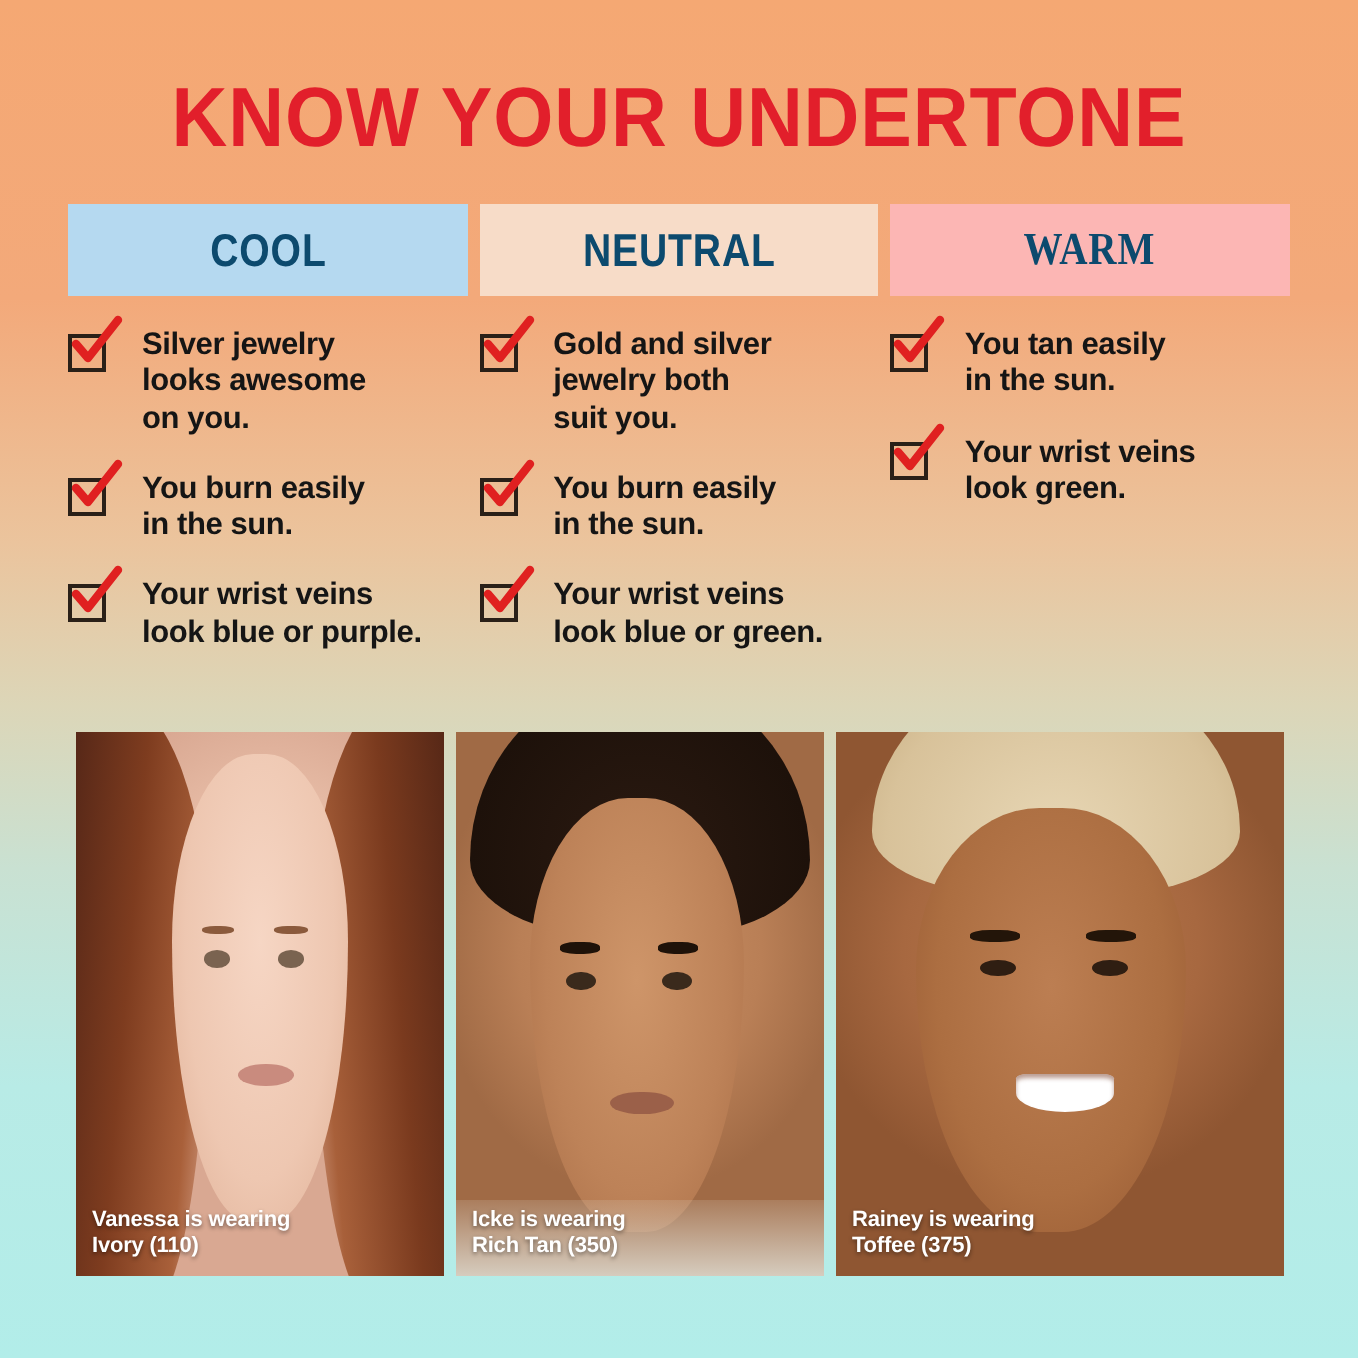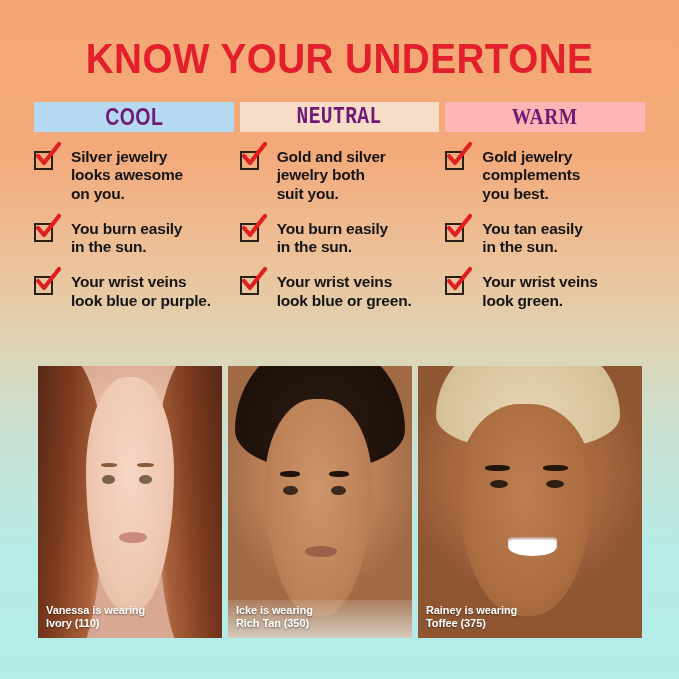--- a/index.html
+++ b/index.html
@@ -32,27 +32,27 @@
 
   
   .columns {
     display:flex;
     gap:6px;
     padding:22px 34px 0 34px;
   }
   .col { flex:1 1 0; min-width:0; }
 
   .col-header {
-    height:30px;
+    height:46px;
     display:flex;
     align-items:center;
     justify-content:center;
     font-weight:bold;
     font-size:23px;
-    color:#701a75;
+    color:#0c4a6e;
     letter-spacing:0.5px;
     transform-origin:center;
   }
   .col-header span { display:block; transform:scaleX(0.85); }
 
   
   .items { padding-top:16px; }
   .item {
     display:flex;
     align-items:flex-start;
@@ -216,21 +216,21 @@
               <path d="M3 13 L9 20 L24 1" fill="none" stroke="#E02020" stroke-width="4.2" stroke-linecap="round" stroke-linejoin="round"></path>
             </svg>
         </span>
         <span class="item-text">Your wrist veins
 look blue or purple.</span>
       </div>
     </div>
   </div>
 
   <div class="col">
-    <div class="col-header" style="background:#F7DCC8;font-family:Liberation Mono, monospace;">
+    <div class="col-header" style="background:#F7DCC8;">
       <span>NEUTRAL</span>
     </div>
     <div class="items">
       <div class="item">
         <span class="checkbox">
           <svg viewBox="0 0 26 26">
               <path d="M3 13 L9 20 L24 1" fill="none" stroke="#E02020" stroke-width="4.2" stroke-linecap="round" stroke-linejoin="round"></path>
             </svg>
         </span>
         <span class="item-text">Gold and silver
@@ -256,30 +256,20 @@
 look blue or green.</span>
       </div>
     </div>
   </div>
 
   <div class="col">
     <div class="col-header" style="background:#FCB6B4;font-family:Liberation Serif, serif;">
       <span>WARM</span>
     </div>
     <div class="items">
-      <div class="item">
-        <span class="checkbox">
-          <svg viewBox="0 0 26 26">
-              <path d="M3 13 L9 20 L24 1" fill="none" stroke="#E02020" stroke-width="4.2" stroke-linecap="round" stroke-linejoin="round"></path>
-            </svg>
-        </span>
-        <span class="item-text">Gold jewelry
-complements
-you best.</span>
-      </div>
       <div class="item">
         <span class="checkbox">
           <svg viewBox="0 0 26 26">
               <path d="M3 13 L9 20 L24 1" fill="none" stroke="#E02020" stroke-width="4.2" stroke-linecap="round" stroke-linejoin="round"></path>
             </svg>
         </span>
         <span class="item-text">You tan easily
 in the sun.</span>
       </div>
       <div class="item">

